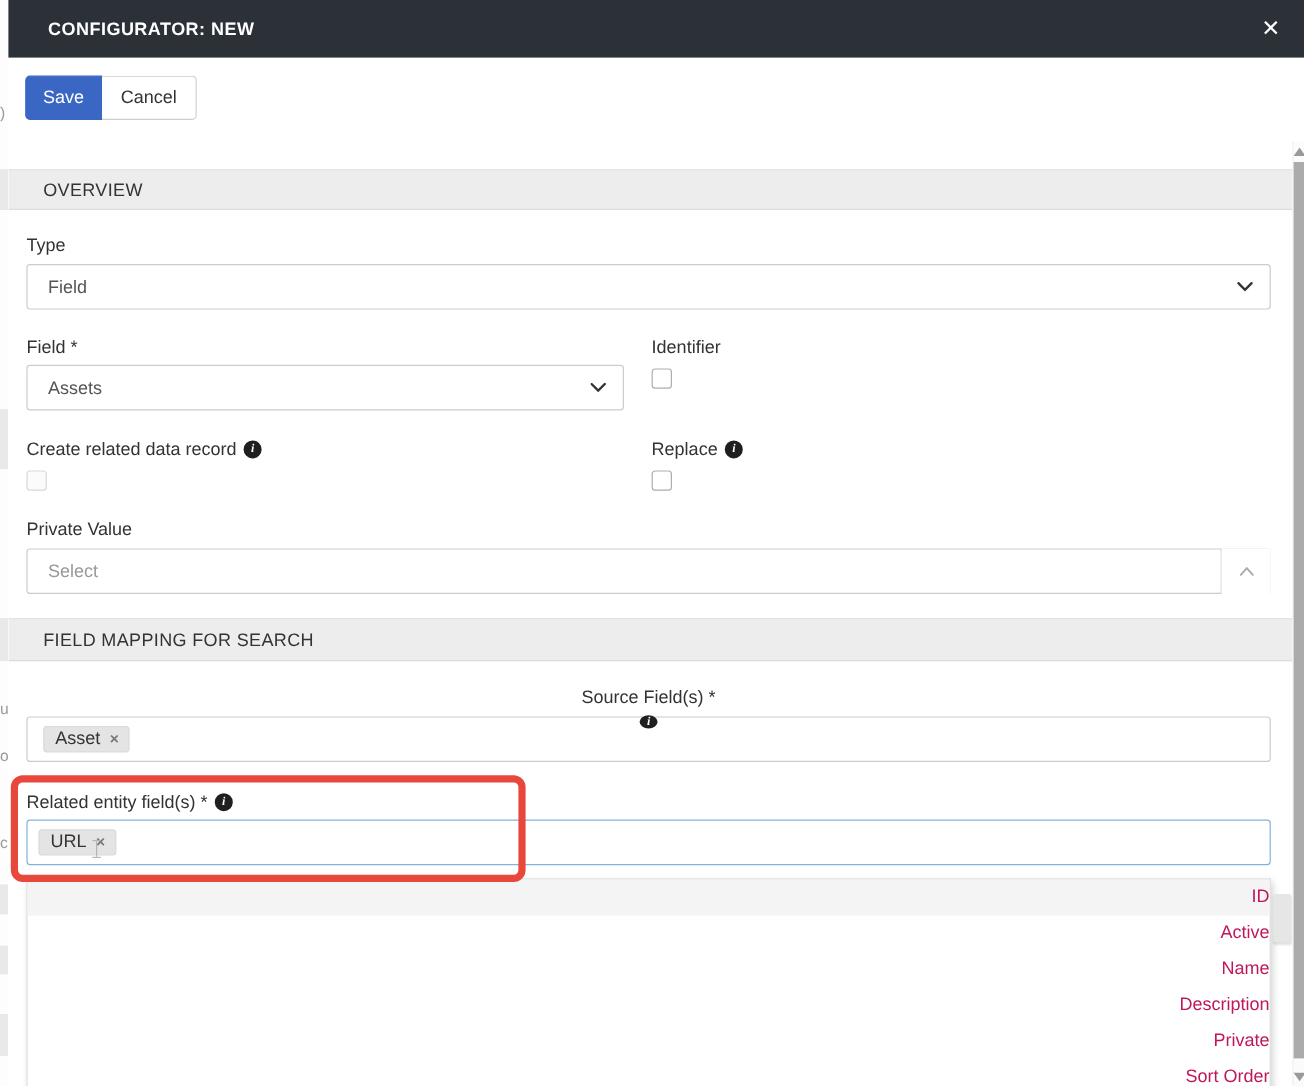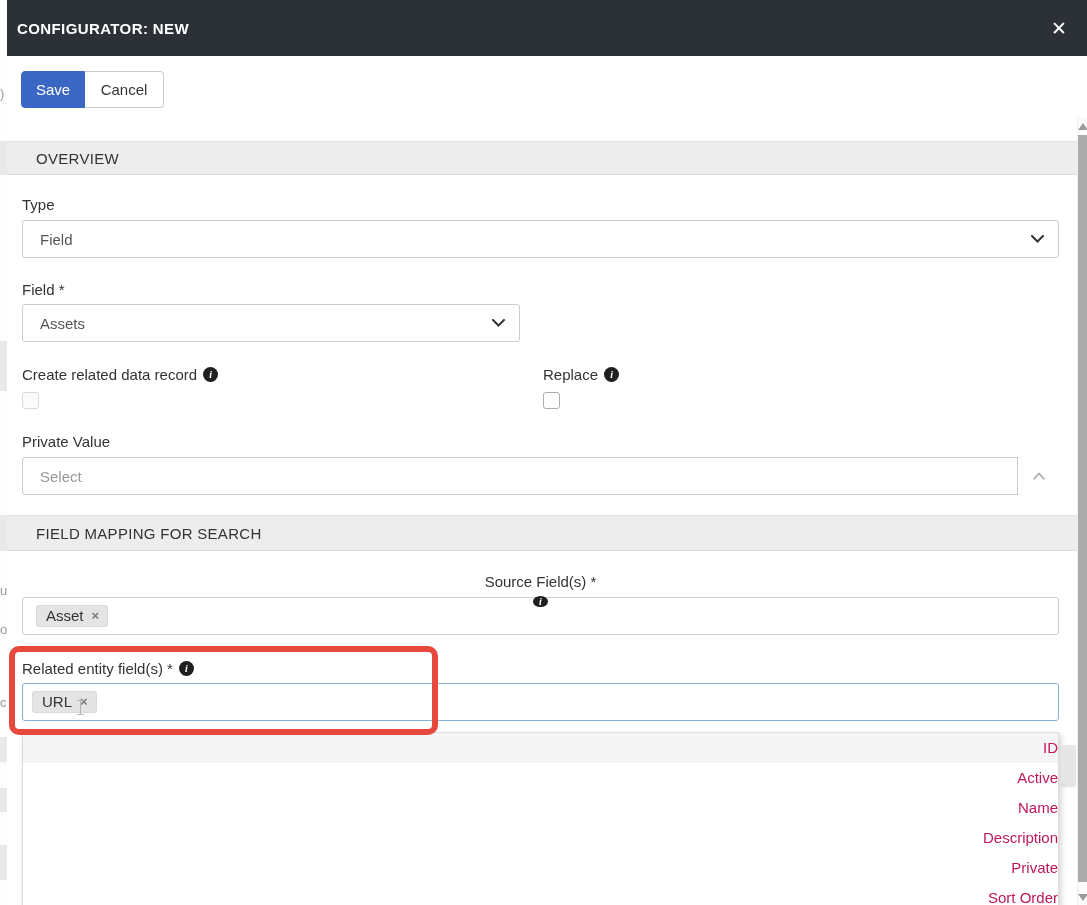--- a/index.html
+++ b/index.html
@@ -7,21 +7,21 @@
   body { font-family:"Liberation Sans","DejaVu Sans",sans-serif; background:#fff; }
   .page { position:relative; width:1087px; height:905px; overflow:hidden; background:#fff; }
 
   
   .left-strip { position:absolute; left:0; top:0; width:7px; height:905px; background:#fdfdfd; overflow:hidden; z-index:0; }
   .strip-block { position:absolute; left:0; width:7px; background:#e9e9e9; }
   .strip-glyph { position:absolute; left:0; color:#9a9a9a; font-size:13px; }
 
   .modal { position:absolute; left:7px; top:0; width:1080px; height:905px; background:#fff; }
 
-  .modal-header { height:56px; background:#2b3137; display:flex; align-items:center; padding:0 20px 0 10px; }
+  .modal-header { height:48px; background:#2b3137; display:flex; align-items:center; padding:0 20px 0 33px; }
   .modal-title { flex:1; color:#fff; font-weight:bold; font-size:15px; letter-spacing:.4px; }
   .close-x { color:#fff; font-size:19px; font-weight:bold; cursor:pointer; line-height:1; }
 
   .toolbar { padding:15px 0 0 14px; height:65px; }
   .btn-group { display:inline-flex; }
   .btn { height:37px; font-size:15px; display:inline-flex; align-items:center; justify-content:center; cursor:pointer; }
   .btn-save { width:64px; background:#3a67c4; color:#fff; border:1px solid #3a67c4; border-radius:4px 0 0 4px; }
   .btn-cancel { width:79px; background:#fff; color:#333; border:1px solid #ccc; border-left:none; border-radius:0 4px 4px 0; }
 
   .body { position:absolute; left:0; top:118px; width:1070px; height:787px; overflow:hidden; padding:0 18px 0 15px; }
@@ -119,20 +119,24 @@
       <div class="two-col mt23">
         <div>
           <div class="field-label">Field *</div>
           <div class="select-box mt6">
             <span class="grow">Assets</span>
             <svg class="chev" width="13" height="8" viewBox="0 0 13 8">
                 <path d="M1 1l5.5 5.5L12 1" stroke="#333" stroke-width="2" fill="none" stroke-linecap="round"></path>
               </svg>
           </div>
         </div>
+        <div>
+          <div class="field-label">Identifier</div>
+          <div class="checkbox mt9"></div>
+        </div>
       </div>
 
       <div class="two-col mt24">
         <div>
           <div class="field-label">
             <span>Create related data record</span>
             <span class="info-icon">i</span>
           </div>
           <div class="checkbox disabled mt9"></div>
         </div>

